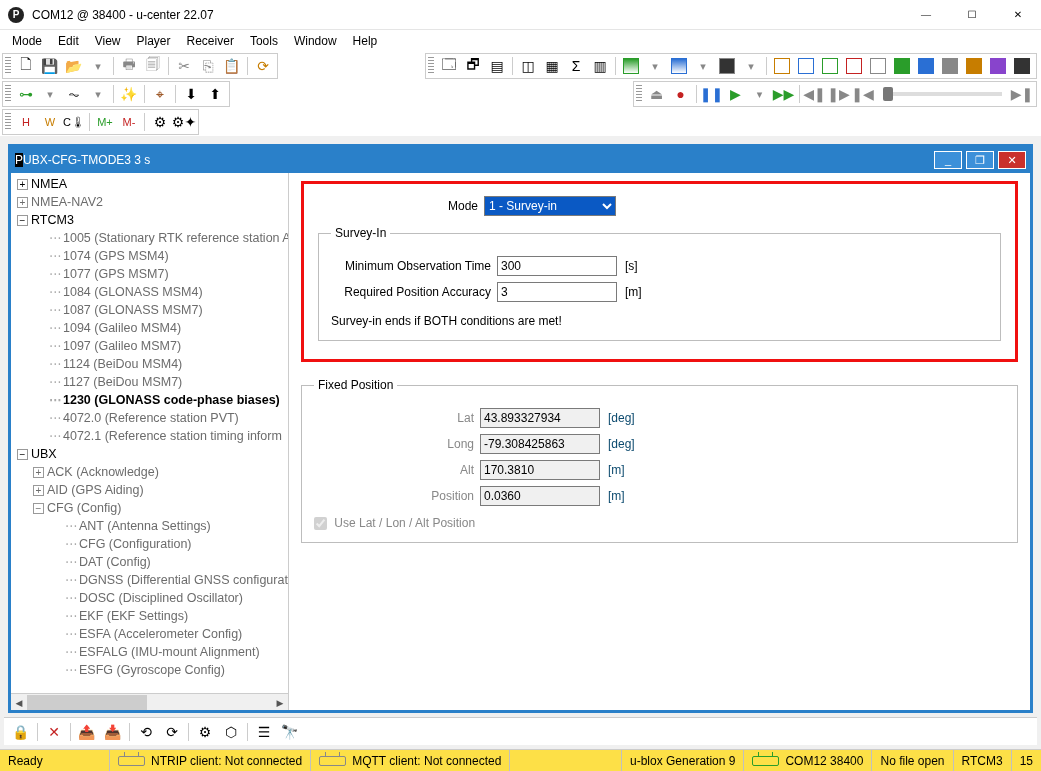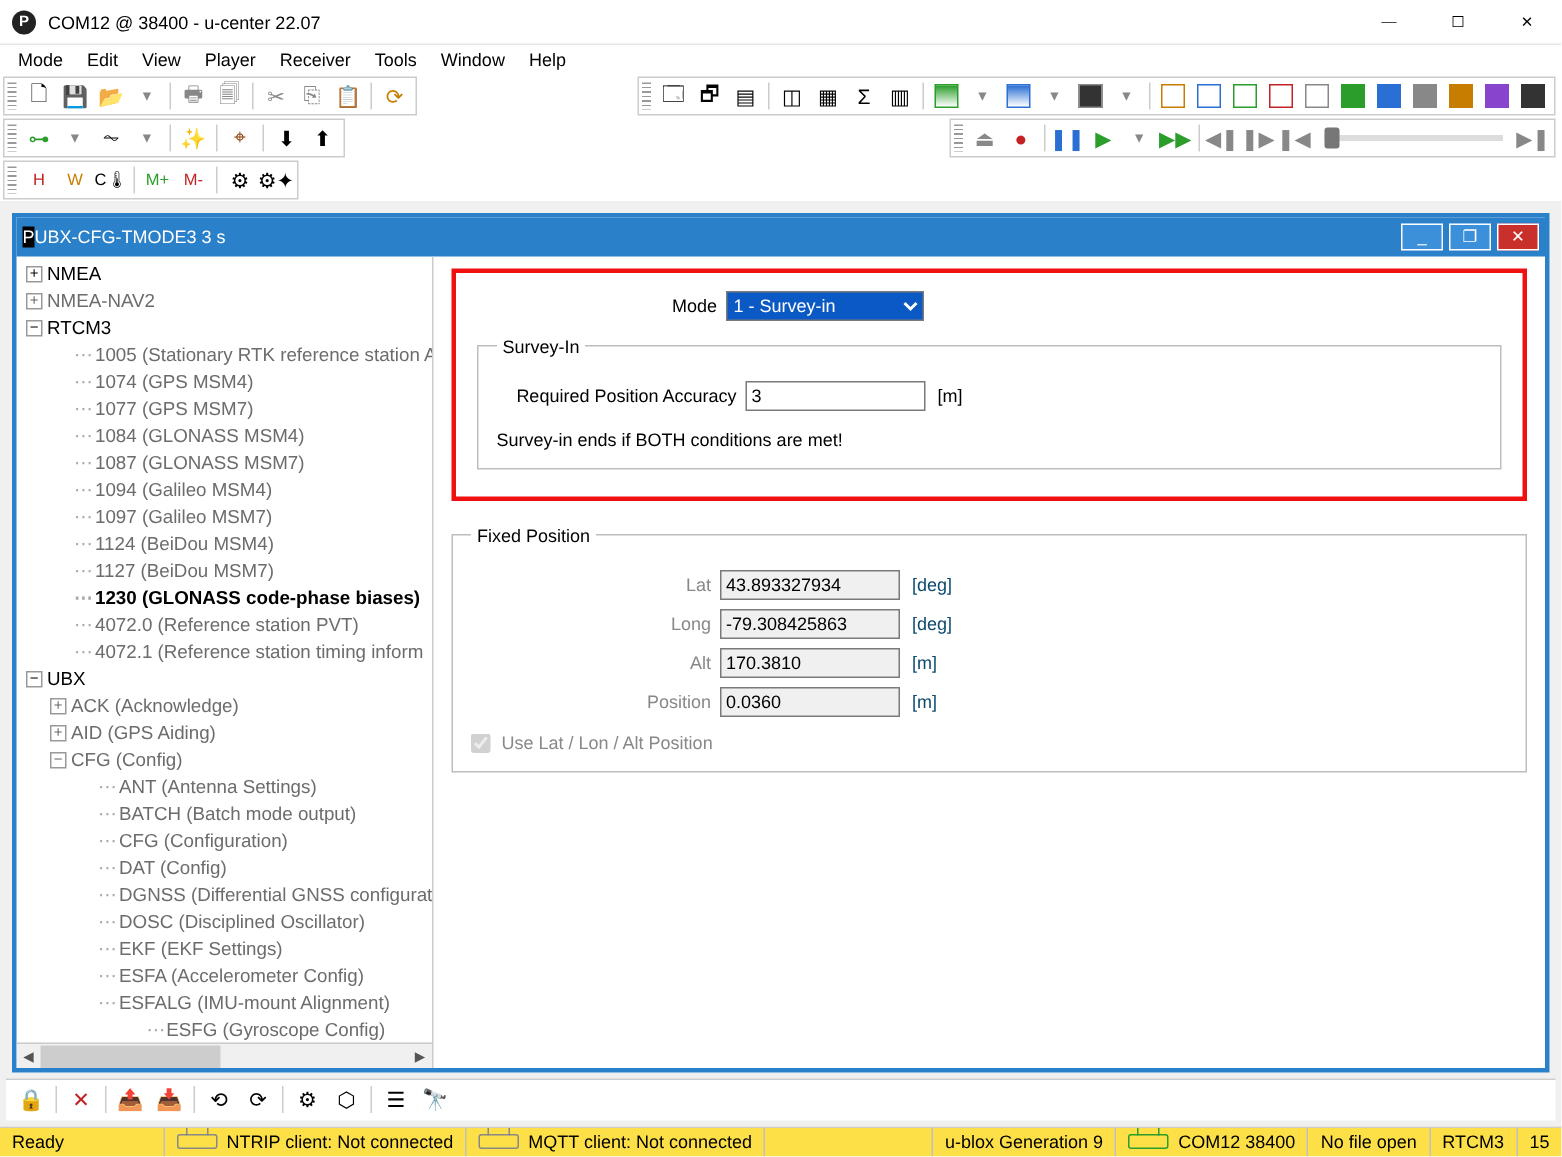--- a/index.html
+++ b/index.html
@@ -275,49 +275,53 @@
               <div class="node sel" style="padding-left: 36px;"><span class="dots">⋯</span><span>1230 (GLONASS code-phase biases)</span></div>
             </div>
           <div class="node dim" style="padding-left:36px"><span class="dots">⋯</span><span>4072.0 (Reference station PVT)</span></div>
           <div class="node dim" style="padding-left:36px"><span class="dots">⋯</span><span>4072.1 (Reference station timing inform</span></div>
           <div class="node"><span class="exp">−</span><span>UBX</span></div>
           <div class="node dim" style="padding-left:20px"><span class="exp">+</span><span>ACK (Acknowledge)</span></div>
           <div class="node dim" style="padding-left:20px"><span class="exp">+</span><span>AID (GPS Aiding)</span></div>
           <div class="node dim" style="padding-left:20px"><span class="exp">−</span><span>CFG (Config)</span></div>
           <div id="cfg-children">
               <div class="node dim" style="padding-left: 52px;"><span class="dots">⋯</span><span>ANT (Antenna Settings)</span></div>
-              <div class="node dim" style="padding-left: 52px;"><span class="dots">⋯</span><span>BATCH (Batch mode output)</span></div>
               <div class="node dim" style="padding-left: 52px;"><span class="dots">⋯</span><span>CFG (Configuration)</span></div>
               <div class="node dim" style="padding-left: 52px;"><span class="dots">⋯</span><span>DAT (Config)</span></div>
               <div class="node dim" style="padding-left: 52px;"><span class="dots">⋯</span><span>DGNSS (Differential GNSS configurat</span></div>
               <div class="node dim" style="padding-left: 52px;"><span class="dots">⋯</span><span>DOSC (Disciplined Oscillator)</span></div>
               <div class="node dim" style="padding-left: 52px;"><span class="dots">⋯</span><span>EKF (EKF Settings)</span></div>
               <div class="node dim" style="padding-left: 52px;"><span class="dots">⋯</span><span>ESFA (Accelerometer Config)</span></div>
               <div class="node dim" style="padding-left: 52px;"><span class="dots">⋯</span><span>ESFALG (IMU-mount Alignment)</span></div>
-              <div class="node dim" style="padding-left: 52px; text-align: center;"><span class="dots">⋯</span><span>ESFG (Gyroscope Config)</span></div>
+              <div class="node dim" style="padding-left: 52px;"><span class="dots">⋯</span><span>ESFG (Gyroscope Config)</span></div>
             </div>
         </div>
         <div class="tree-hscroll">
           <div class="arr l">◀</div>
           <div class="thumb"></div>
           <div class="arr r">▶</div>
         </div>
       </div>
 
       <div class="rpanel">
         <div class="highlight-box">
           <div class="mode-row">
             <label>Mode</label>
             <select class="mode">
               <option>1 - Survey-in</option>
             </select>
           </div>
           <fieldset>
             <legend>Survey-In</legend>
             <div class="form-row">
+              <div class="lbl">Minimum Observation Time</div>
+              <input type="text" value="300" style="">
+              <div class="unit">[s]</div>
+            </div>
+            <div class="form-row">
               <div class="lbl">Required Position Accuracy</div>
               <input type="text" value="3" style="">
               <div class="unit">[m]</div>
             </div>
             <div class="note">Survey-in ends if BOTH conditions are met!</div>
           </fieldset>
         </div>
         <fieldset class="fixed">
           <legend>Fixed Position</legend>
           <div class="form-row">

